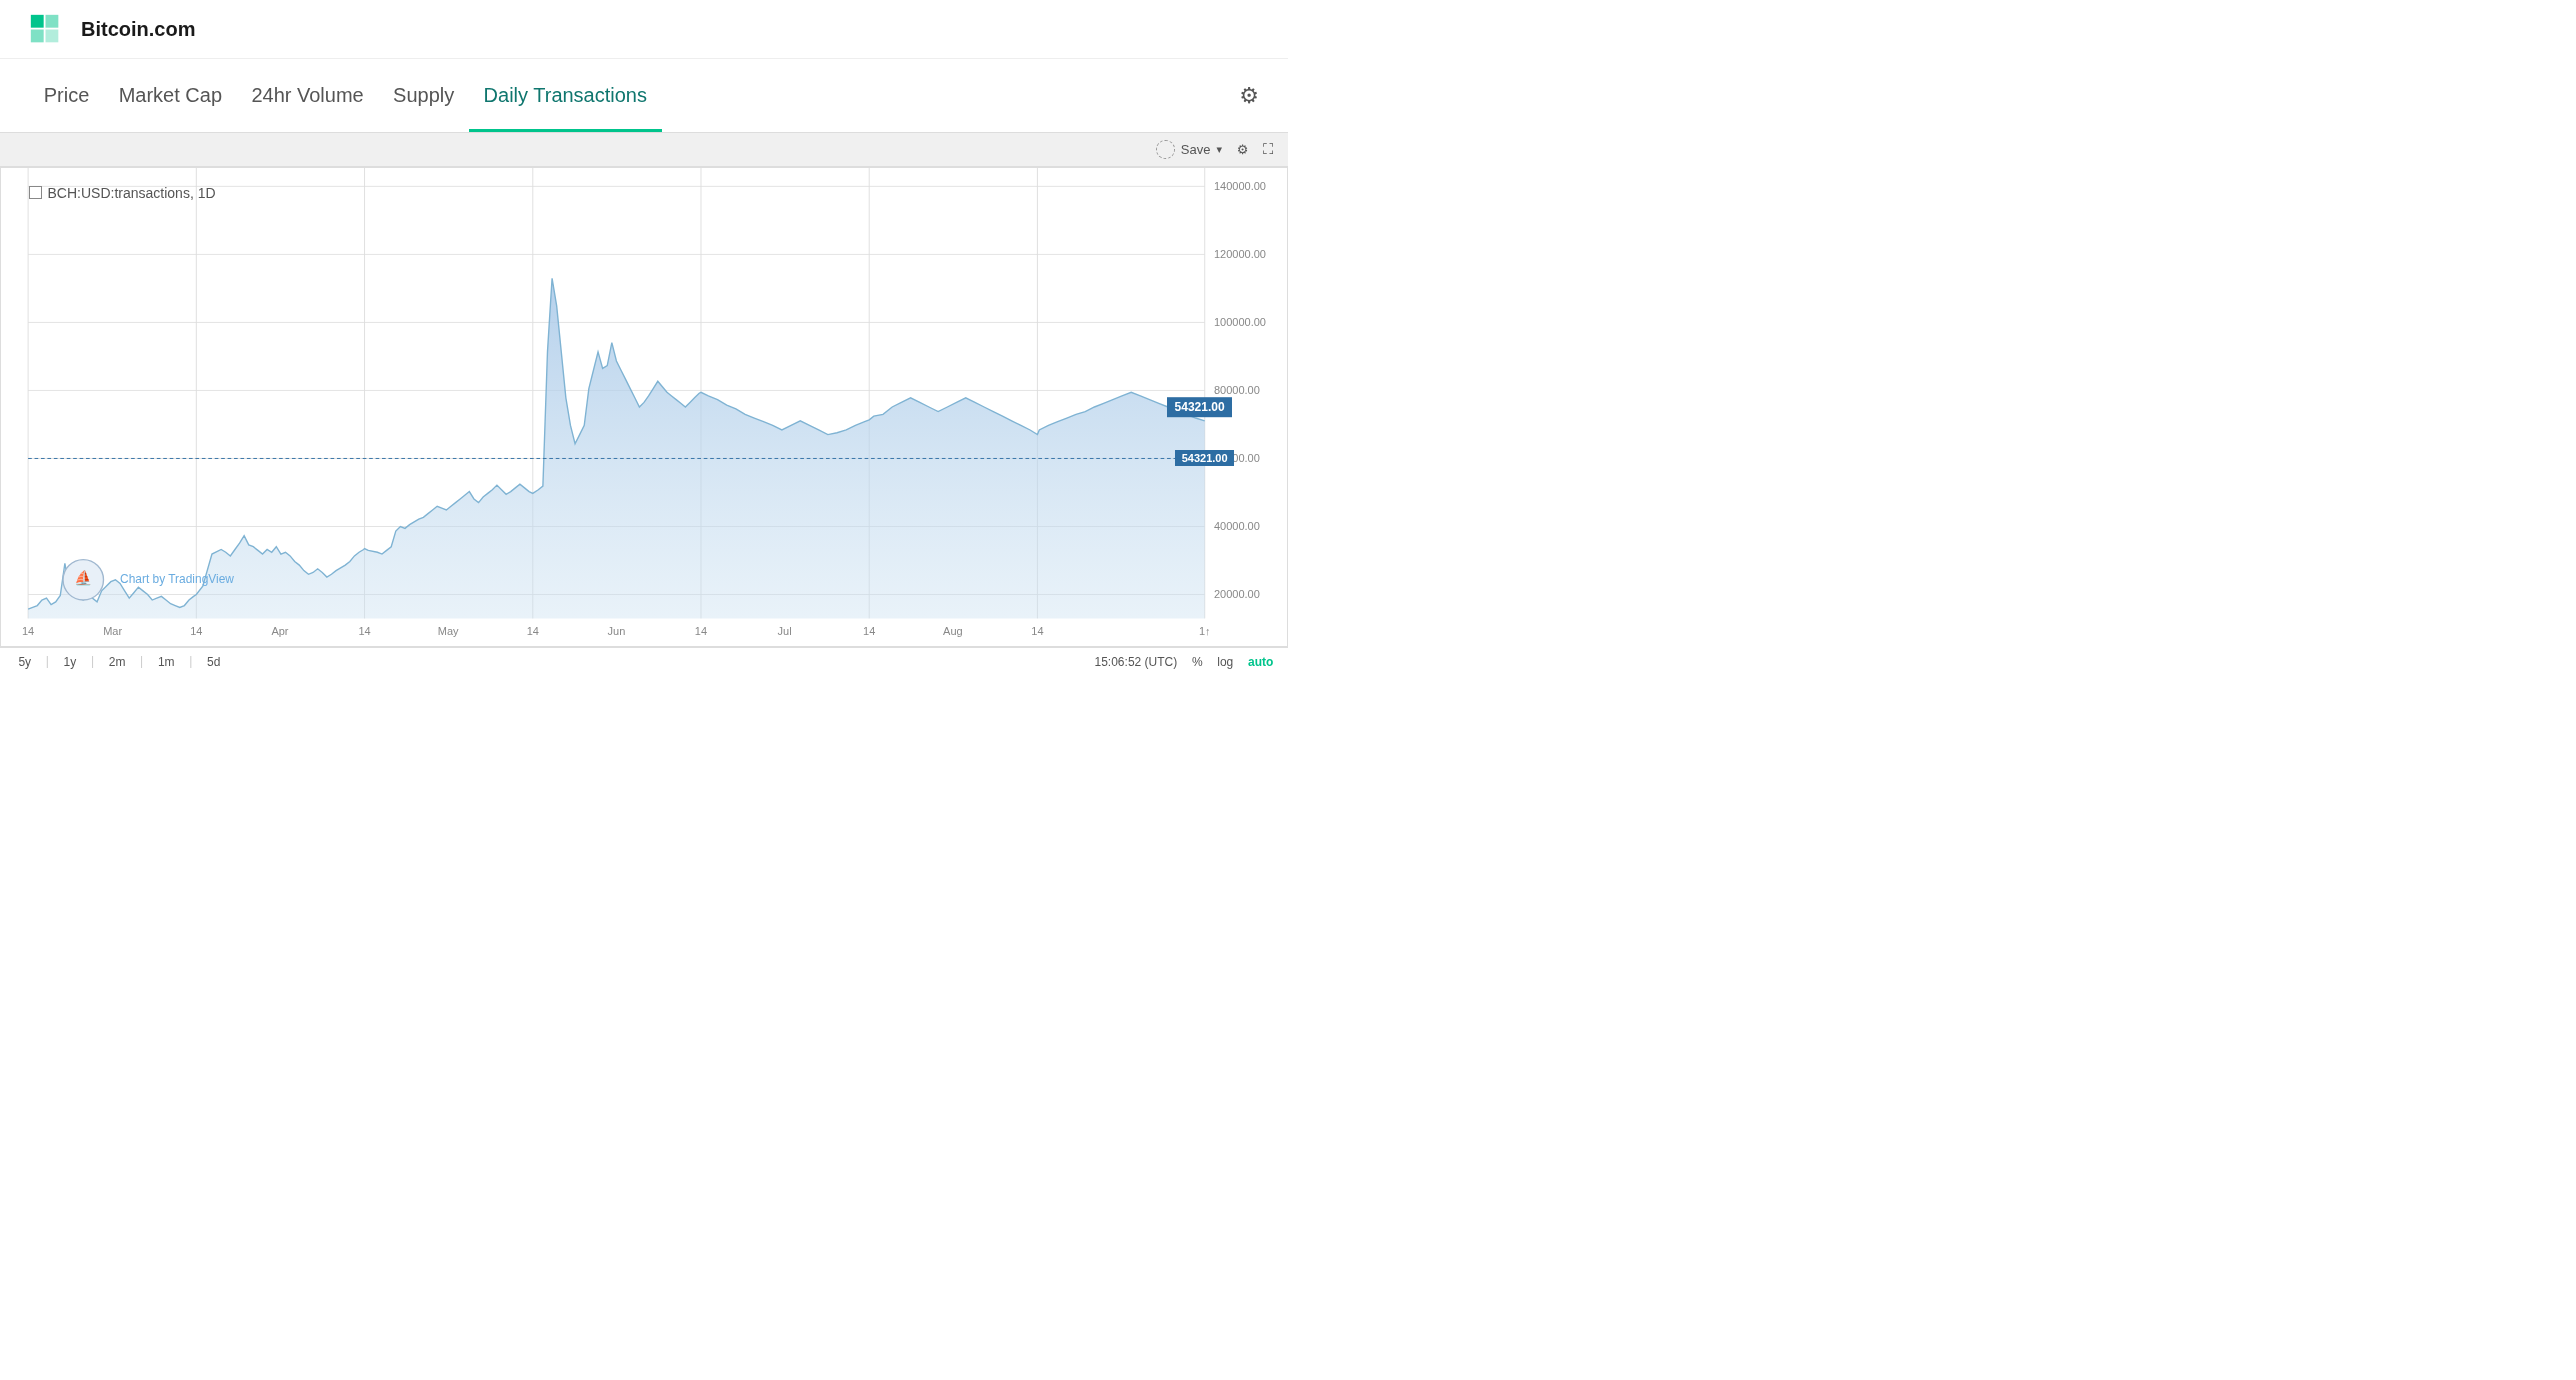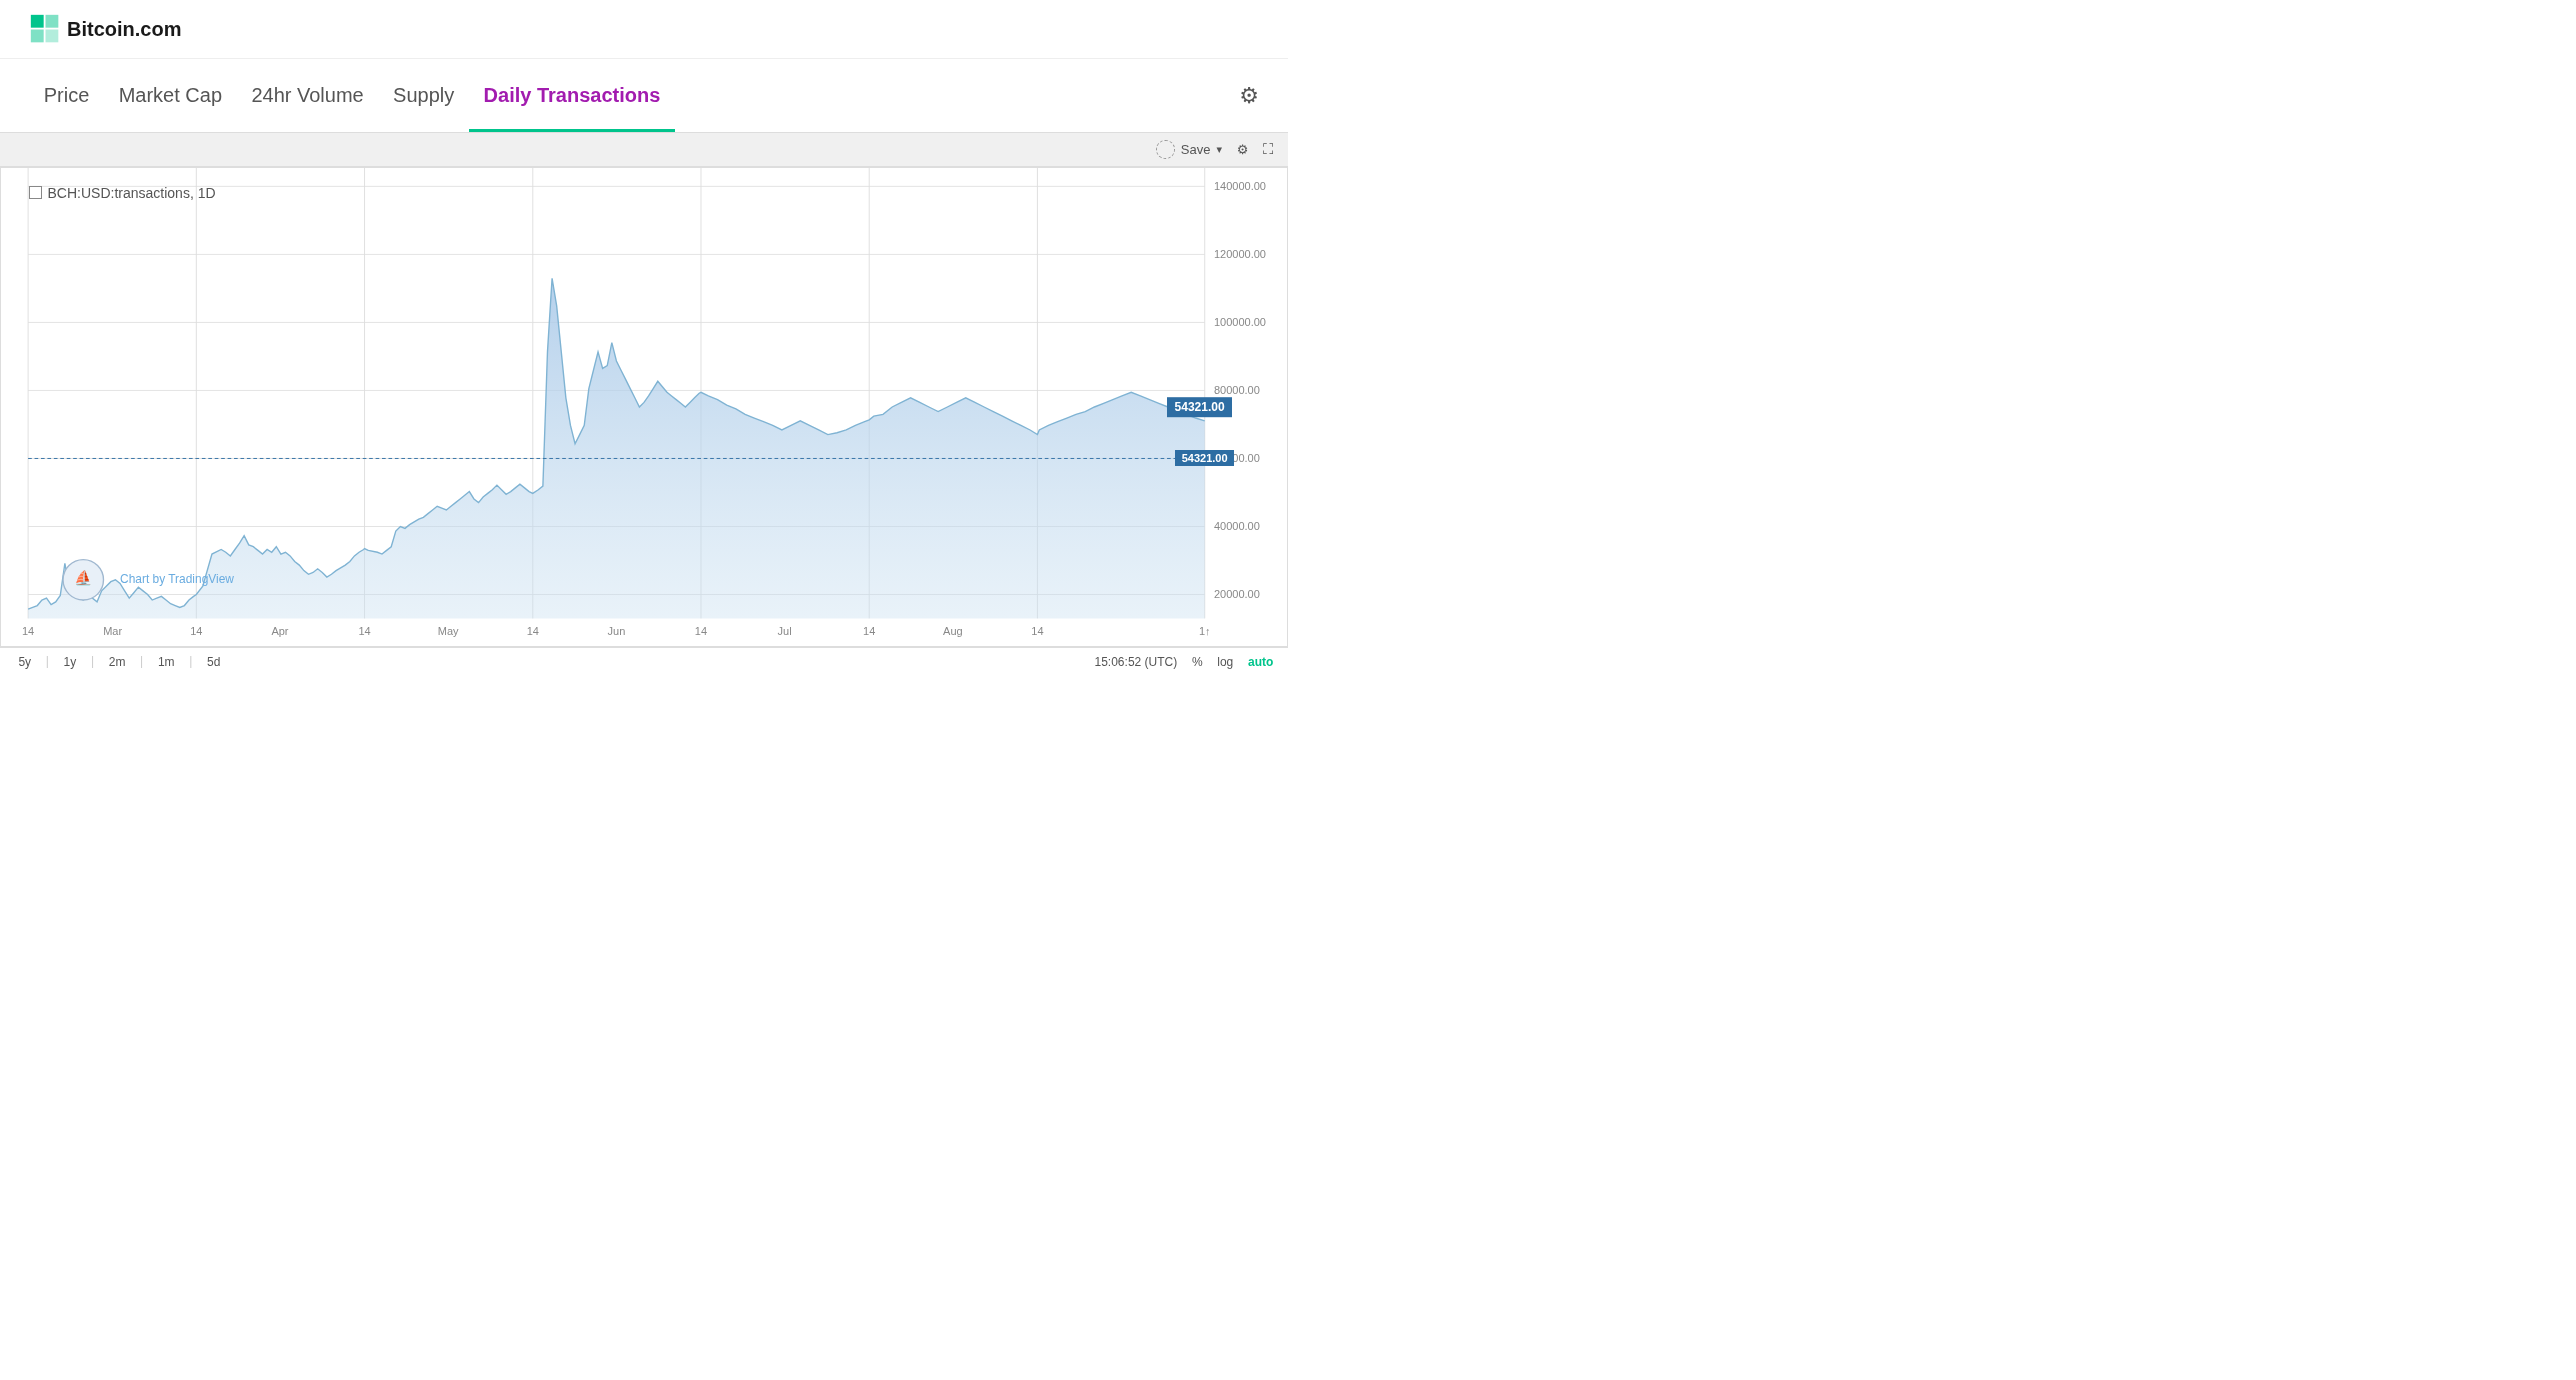--- a/index.html
+++ b/index.html
@@ -11,21 +11,21 @@
       align-items: center;
       justify-content: space-between;
       padding: 0 29px;
       height: 59px;
       border-bottom: 0.9px solid #eee;
       background: #fff;
     }
     .logo {
       display: flex;
       align-items: center;
-      gap: 5px;
+      gap: 19px;
       font-size: 20px;
       font-weight: 700;
       color: #1a1a1a;
     }
     .logo-icon {
       width: 33px;
       height: 33px;
     }
     .nav {
       display: flex;
@@ -63,22 +63,22 @@
       font-weight: 500;
       color: #555;
       cursor: pointer;
       padding: 0 14.7px;
       height: 100%;
       display: flex;
       align-items: center;
       position: relative;
     }
     .tab.active {
-      font-weight: 700;
-      color: #a21caf;
+      font-weight: 400;
+      color: #0f766e;
     }
     .tab.active::after {
       content: '';
       position: absolute;
       bottom: 0;
       left: 0;
       right: 0;
       height: 2.8px;
       background: #00c48c;
     }

